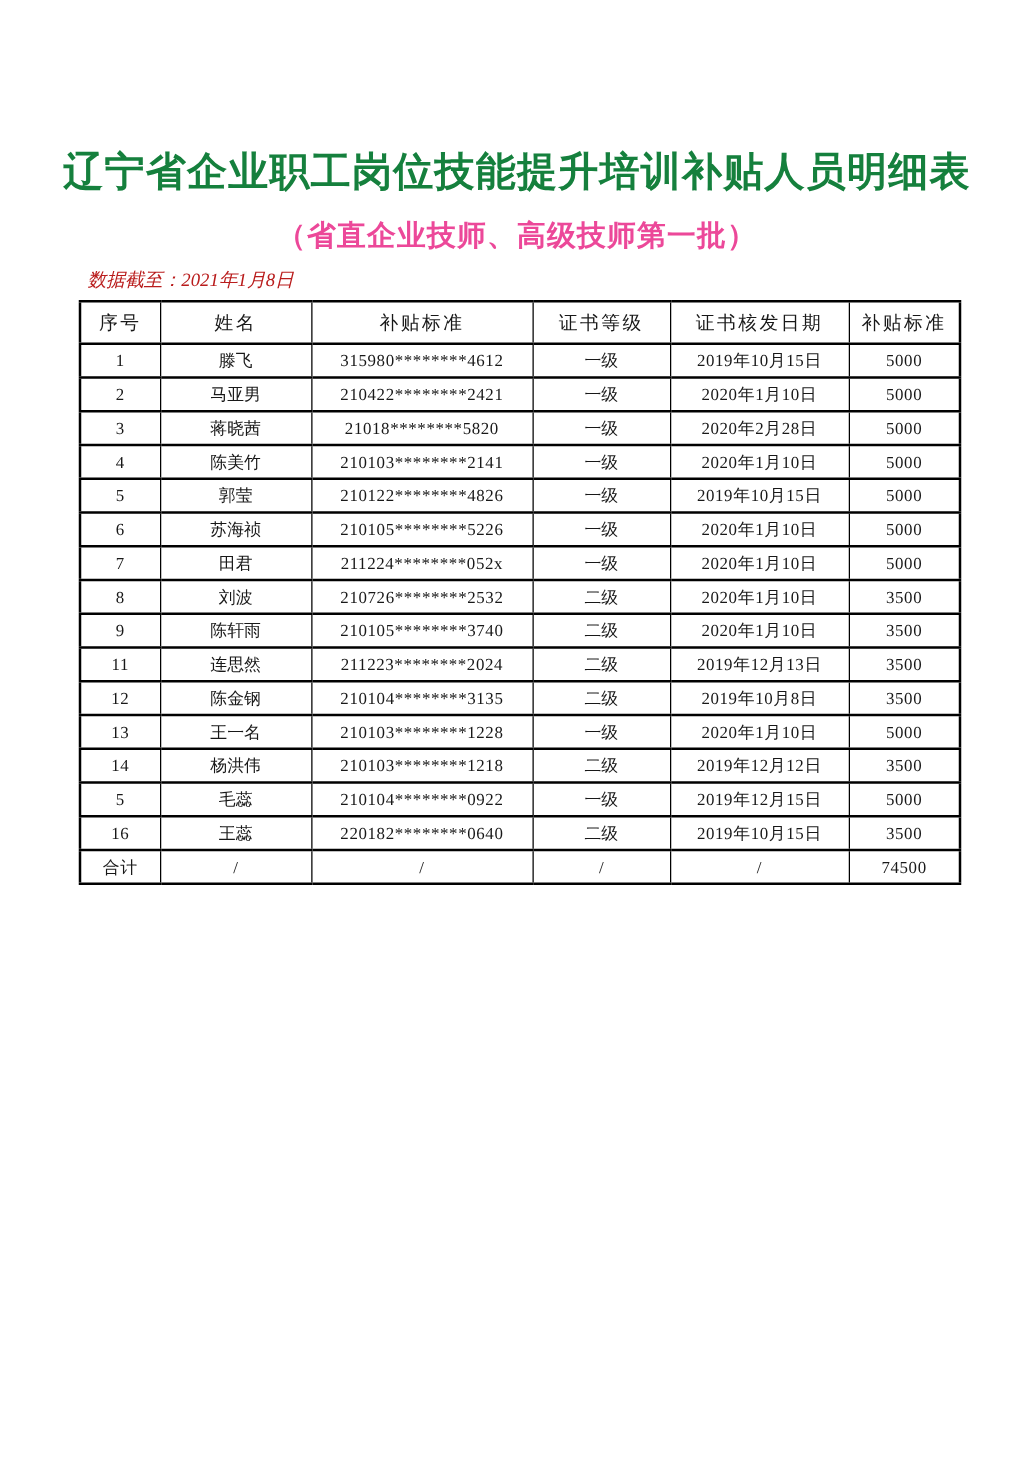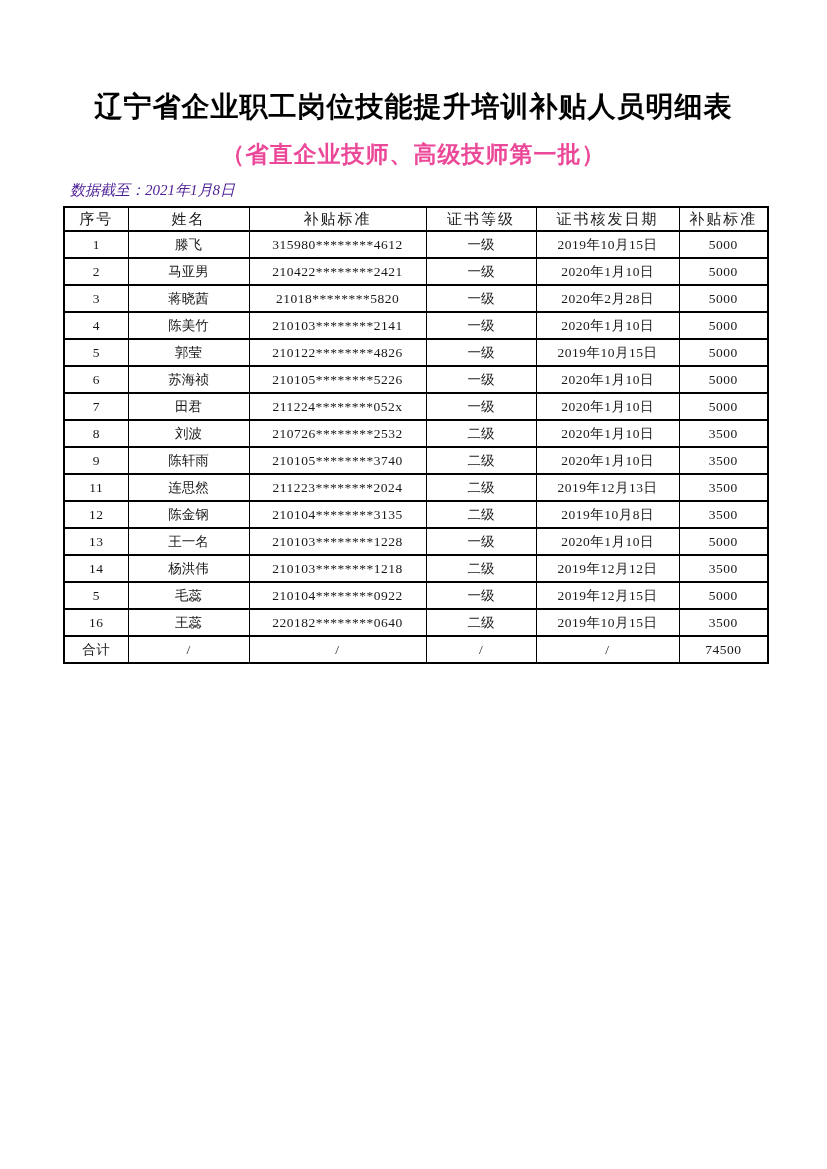--- a/index.html
+++ b/index.html
@@ -7,41 +7,41 @@
   .page {
     position: relative;
     width: 827px;
     height: 1169px;
     background: #ffffff;
     font-family: "Liberation Serif", "DejaVu Serif", serif;
     color: #1a1a1a;
     overflow: hidden;
   }
   .title {
-    padding-top: 88px;
+    padding-top: 116px;
     text-align: center;
-    font-size: 28px;
+    font-size: 32px;
     font-weight: bold;
     letter-spacing: 1px;
-    color: #000000;
+    color: #15803d;
   }
   .subtitle {
     margin-top: 13px;
     text-align: center;
     font-size: 23px;
     font-weight: bold;
     letter-spacing: 1px;
     color: #ec4899;
   }
   .note {
     margin: 11px 0 6px 70px;
     font-size: 15px;
     font-style: italic;
     font-weight: 500;
-    color: #4c1d95;
+    color: #b91c1c;
   }
   table.data-table {
     margin-left: 63px;
     width: 704px;
     border-collapse: collapse;
     table-layout: fixed;
     border: 2px solid #000;
   }
   .data-table th, .data-table td {
     border-left: 1px solid #000;
@@ -49,21 +49,21 @@
     border-top: 2px solid #000;
     border-bottom: 2px solid #000;
     text-align: center;
     vertical-align: middle;
     font-weight: normal;
     white-space: nowrap;
     overflow: hidden;
     color: #181818;
   }
   .data-table th {
-    height: 24px;
+    height: 34px;
     font-size: 15px;
     letter-spacing: 2px;
   }
   .data-table td {
     height: 27px;
     font-size: 13.5px;
   }
   .data-table td.num { letter-spacing: 0.5px; }
 </style>
 </head>

